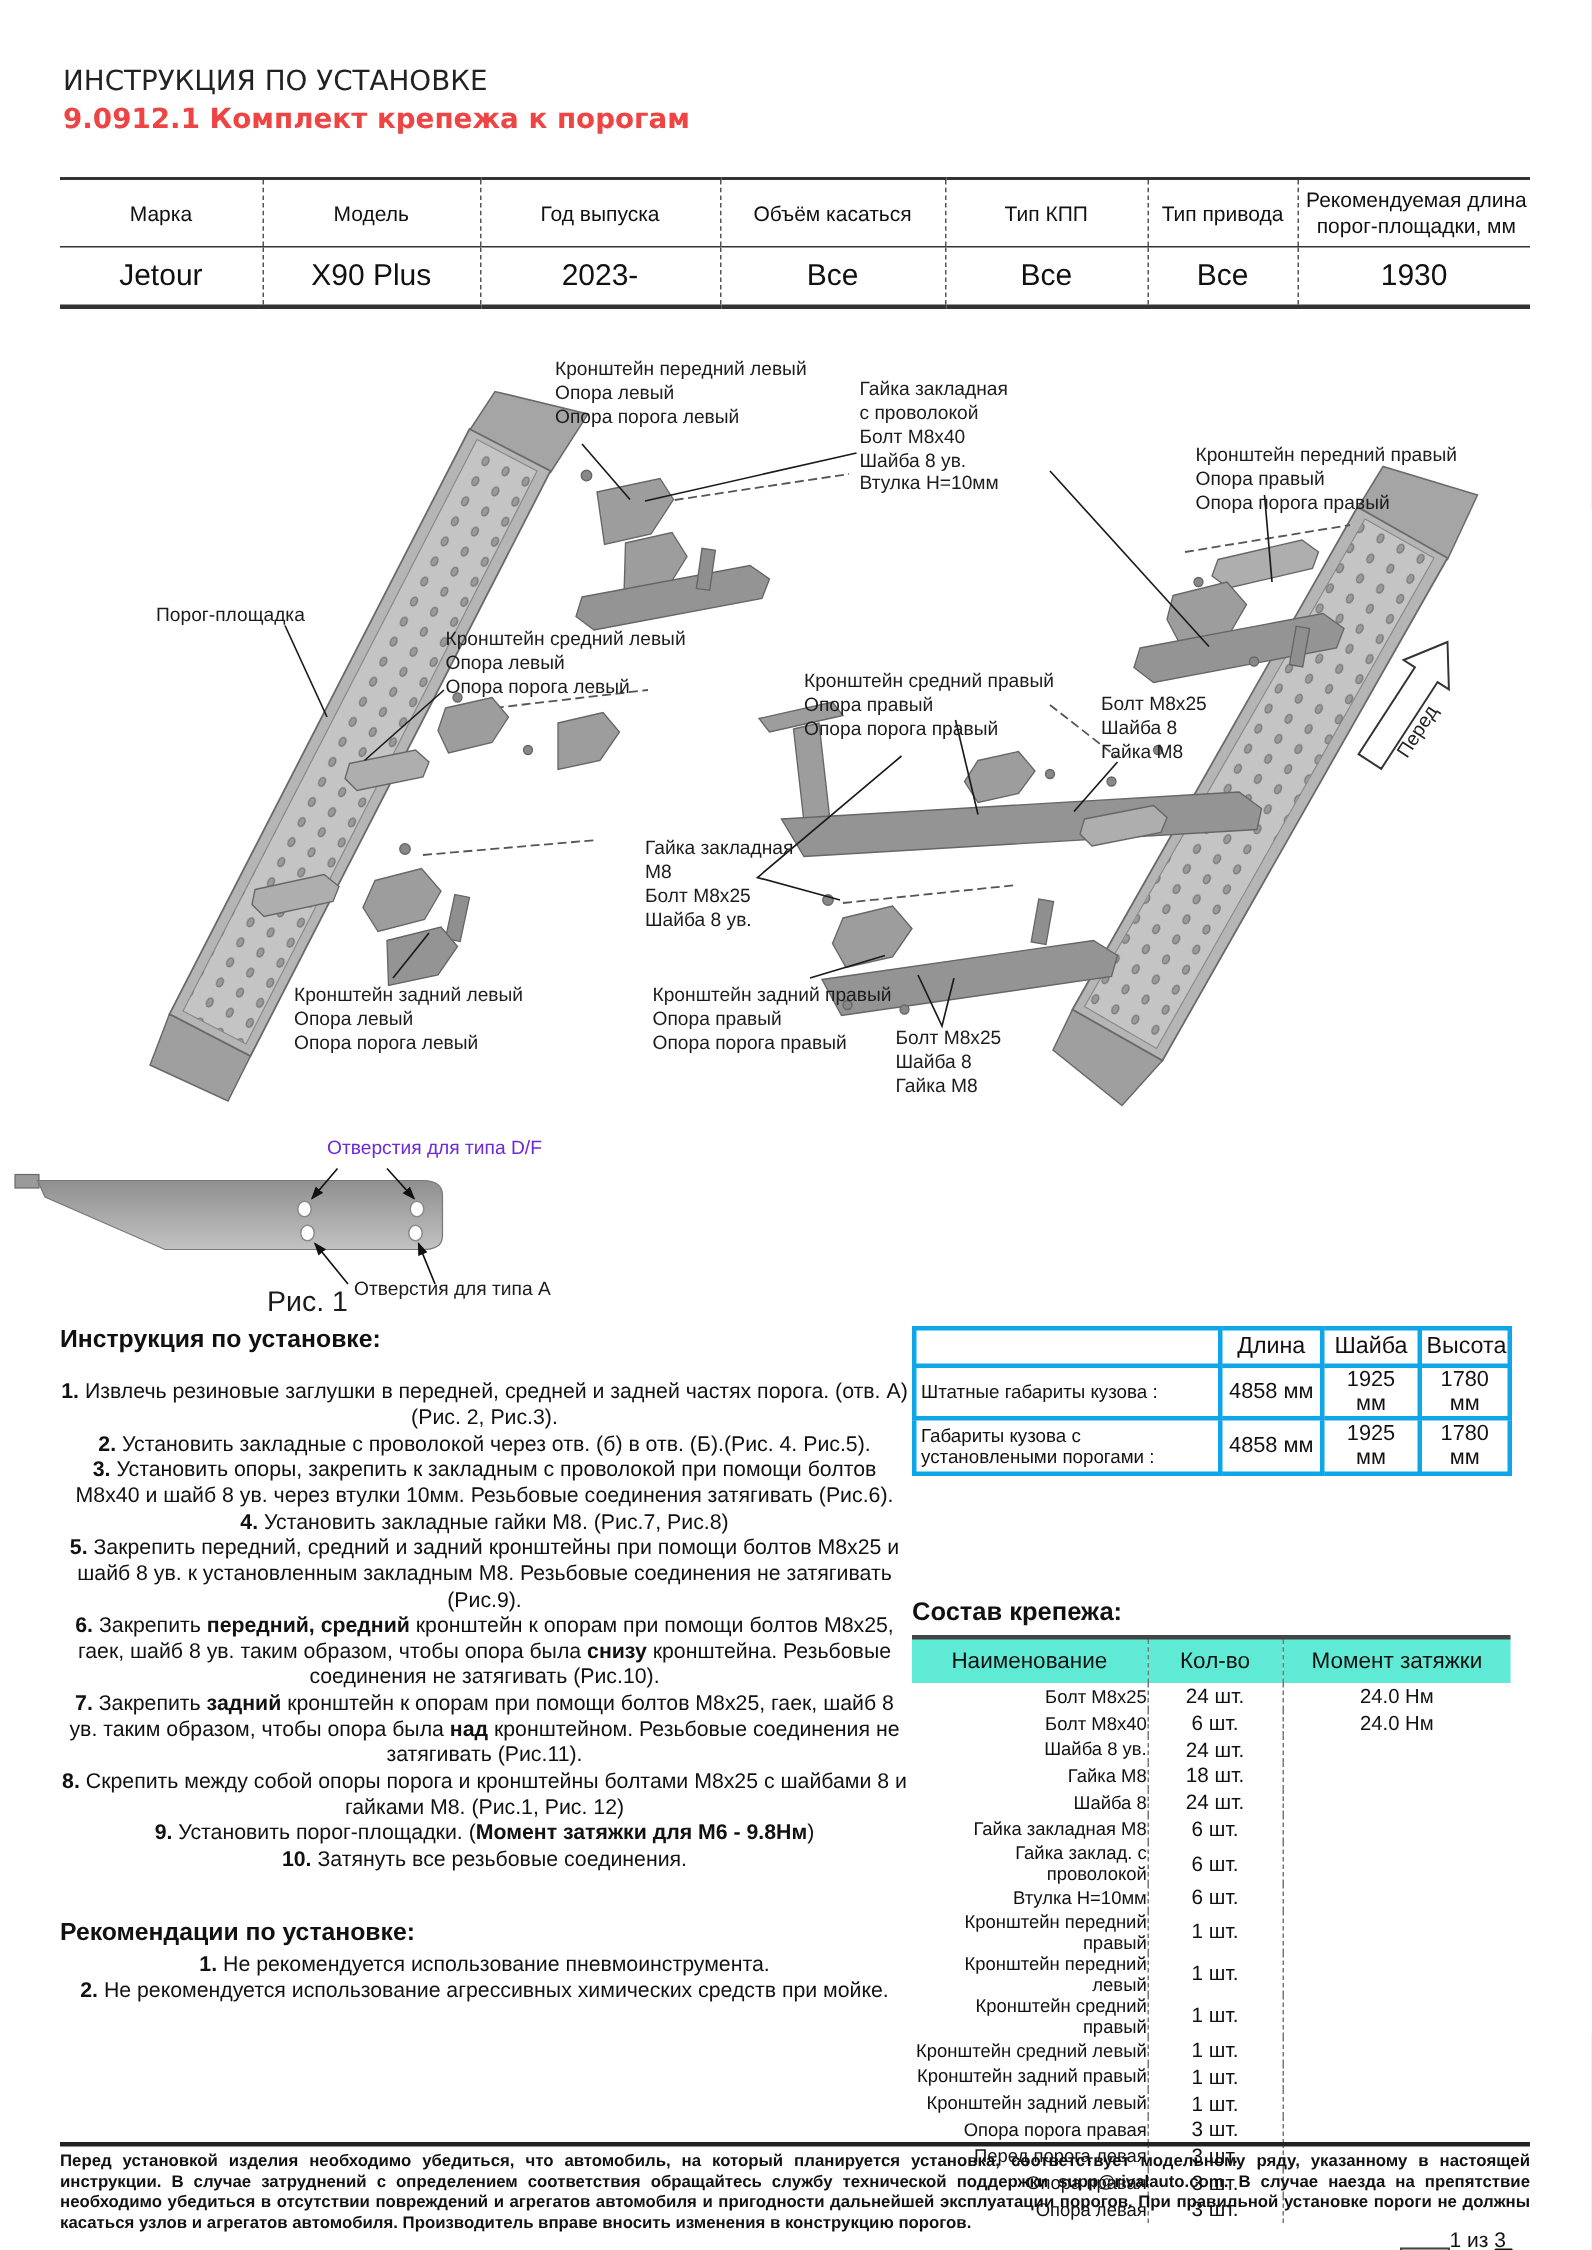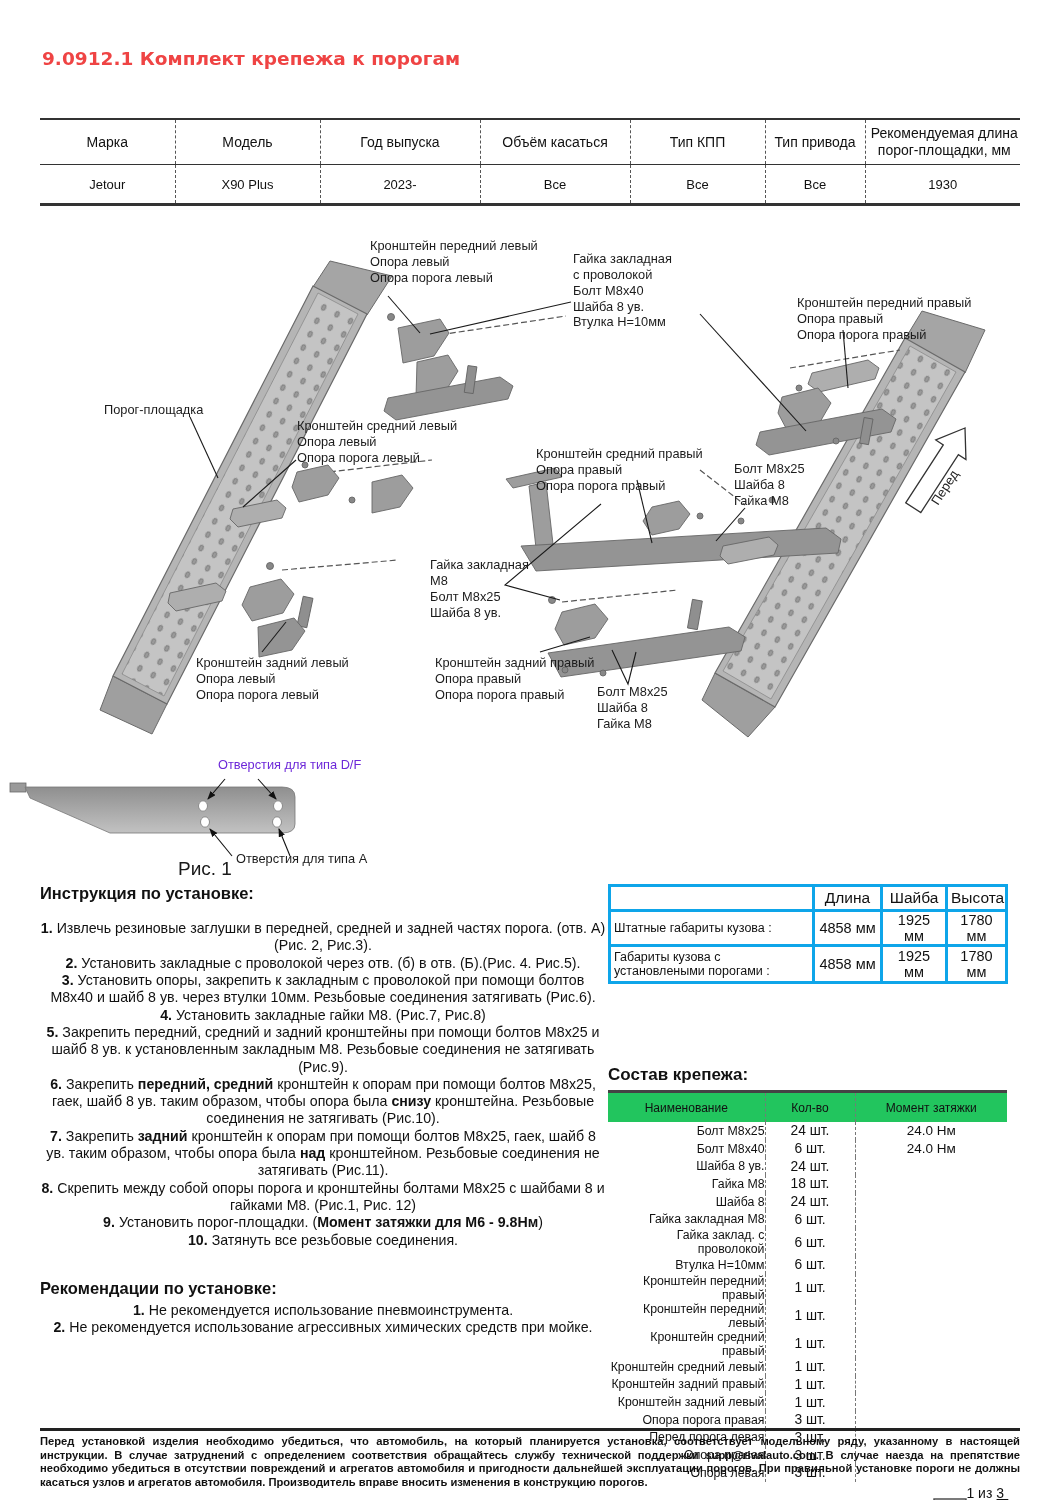--- a/index.html
+++ b/index.html
@@ -9,21 +9,21 @@
   
   .title-block{position:absolute;left:42px;top:44px;}
   .t1{font-family:"DejaVu Sans",sans-serif;font-size:18.5px;color:#222;}
   .t2{font-family:"DejaVu Sans",sans-serif;font-size:18.5px;font-weight:bold;margin-top:4px;color:#ef4444;}
 
   
   .vtable{position:absolute;left:40px;top:118px;width:980px;border-collapse:collapse;table-layout:fixed;}
   .vtable th,.vtable td{border-left:1px dashed #555;text-align:center;vertical-align:middle;font-weight:normal;padding:0 2px;}
   .vtable th:first-child,.vtable td:first-child{border-left:none;}
   .vtable tr.vh th{border-top:2px solid #333;border-bottom:1.5px solid #333;font-size:14px;height:44px;}
-  .vtable tr.vd td{border-bottom:3px solid #333;font-size:13px;height:38px;}
+  .vtable tr.vd td{border-bottom:3px solid #333;font-size:20px;height:38px;}
   .vtable th.small{font-size:12.5px;text-align:center;padding-left:5px;line-height:1.2;}
 
   
   .diagram{position:absolute;left:0;top:225px;width:1061px;height:532px;}
   .diagram svg{position:absolute;left:0;top:0;}
   .dlabel{position:absolute;font-size:12.8px;line-height:1.24;white-space:pre-line;color:#1c1c1c;}
 
   
   .fig1{position:absolute;left:0;top:752px;width:480px;height:136px;}
   .fig1 svg{position:absolute;left:0;top:0;}
@@ -44,21 +44,21 @@
   .dims{border-collapse:collapse;table-layout:fixed;width:397px;}
   .dims th,.dims td{border:3px solid #0ea5e9;padding:0 3px;font-weight:normal;}
   .dims thead th{font-size:15.5px;text-align:center;height:22px;}
   .dims td.lbl{font-size:12.5px;text-align:left;line-height:1.15;}
   .dims td.val{font-size:14.5px;text-align:center;}
   .dims tr.r1 td{height:22px;}
   .dims tr.r2 td{height:34px;}
 
   .hw-title{margin-top:81px;font-size:17px;font-weight:bold;}
   .hwtable{margin-top:5px;width:399px;border-collapse:collapse;table-layout:fixed;border-top:3px solid #444;}
-  .hwtable th{background:#22c55e;font-weight:normal;font-size:12px;height:29px;vertical-align:middle;}
+  .hwtable th{background:#5eead4;font-weight:normal;font-size:15px;height:29px;vertical-align:middle;}
   .hwtable th,.hwtable td{padding:0;}
   .hw-sep{border-left:1px dashed #777;}
   .hwtable td{height:17.7px;vertical-align:middle;}
   .hw-c0{width:157px;text-align:right;padding-right:9px;font-size:12.3px;}
   .hw-c1{width:90px;text-align:center;font-size:13.8px;}
   .hw-c2{text-align:center;font-size:13.5px;}
   .page-num{text-align:right;margin-top:3px;padding-right:4px;font-size:14px;}
 
   
   .footer{position:absolute;left:40px;top:1428px;width:980px;border-top:3px solid #222;padding-top:4px;}
@@ -66,20 +66,21 @@
   .disposal-row{position:relative;height:58px;}
   .icon-bin{position:absolute;left:893px;top:8px;}
   .icon-recycle{position:absolute;left:931px;top:6px;}
 </style>
 </head>
 <body>
 
 <div class="page">
 
   <div class="title-block">
+    <div class="t1">ИНСТРУКЦИЯ ПО УСТАНОВКЕ</div>
     <div class="t2">9.0912.1 Комплект крепежа к порогам</div>
   </div>
 
   <table class="vtable">
     <colgroup>
       <col style="width:135px">
         <col style="width:145px">
         <col style="width:160px">
       <col style="width:150px">
         <col style="width:135px">

